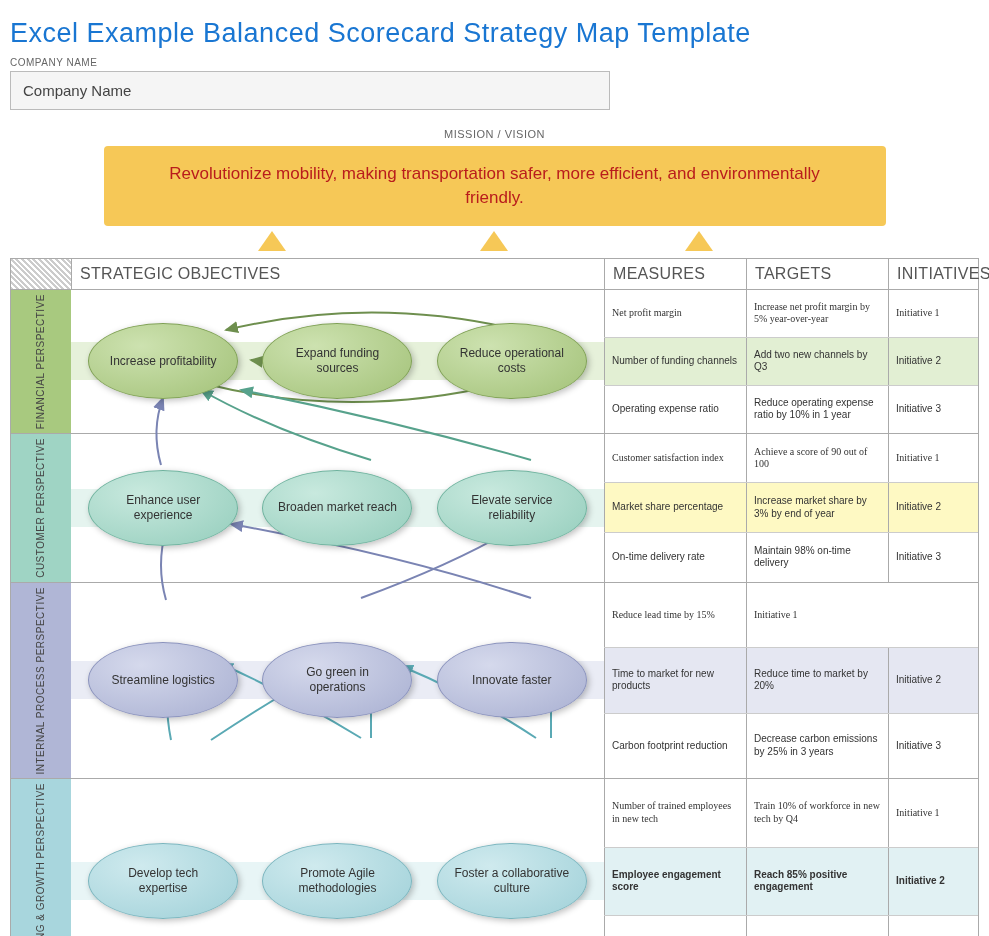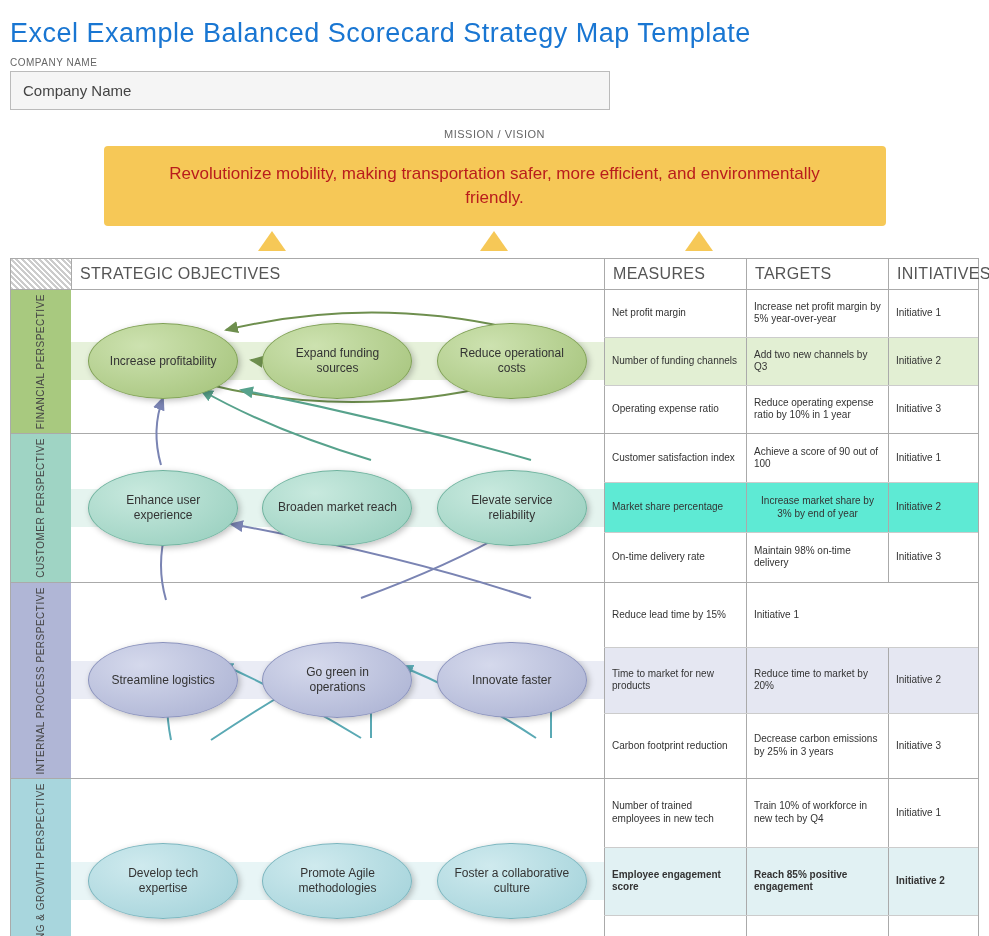--- a/index.html
+++ b/index.html
@@ -25,35 +25,35 @@
   .persp-row { display: flex; border-bottom: 1px solid #aaa; position: relative; }
   .persp-row:last-child { border-bottom: none; }
   .persp-label { width: 60px; display: flex; align-items: center; justify-content: center; text-align: center; font-size: 10px; color: #444; padding: 4px; line-height: 1.2; }
   .persp-label span { writing-mode: vertical-rl; transform: rotate(180deg); letter-spacing: 0.5px; }
   .obj-area { flex: 1 1 auto; position: relative; }
   .band { position: absolute; left: 0; right: 0; top: 50%; transform: translateY(-50%); height: 38px; opacity: 0.45; }
   .ellipses { position: relative; display: flex; justify-content: space-around; align-items: center; height: 100%; padding: 18px 10px; gap: 10px; }
   .ellipse { width: 150px; height: 76px; border-radius: 50%; display: flex; align-items: center; justify-content: center; text-align: center; font-size: 12px; padding: 6px 14px; line-height: 1.25; color: #333; position: relative; z-index: 5; box-shadow: 2px 2px 6px rgba(0,0,0,0.25); }
   .data-cells { display: flex; flex-direction: column; width: 374px; }
   .data-row { display: flex; flex: 1; border-top: 1px solid #ccc; }
-  .data-row:first-child { border-top: none; }
+  .data-row:first-child { border-top: none; font-family: Liberation Serif, serif; }
   .data-row .dcell { padding: 6px 7px; font-size: 10px; color: #333; border-left: 1px solid #aaa; line-height: 1.25; display: flex; align-items: center; }
   .dcell.measures { width: 142px; }
   .dcell.targets { width: 142px; }
   .dcell.init { width: 90px; }
   .data-row.shaded .dcell { }
   
   .fin .persp-label { background: #a8c97f; }
   .fin .band { background: #c8dfae; }
   .fin .ellipse { background: radial-gradient(ellipse at 35% 30%, #cde2b0, #a2c177); border: 1px solid #7fa055; }
   .fin .data-row.shaded { background: #e2efd3; }
   .cust .persp-label { background: #9fd4c4; }
   .cust .band { background: #c5e6db; }
   .cust .ellipse { background: radial-gradient(ellipse at 35% 30%, #c8e9de, #94cdbc); border: 1px solid #6fb29e; }
-  .cust .data-row.shaded { background: #5eead4; text-align: center; }
+  .cust .data-row.shaded { background: #fef9c3; }
   .proc .persp-label { background: #b0b6d6; }
   .proc .band { background: #d0d4e8; }
   .proc .ellipse { background: radial-gradient(ellipse at 35% 30%, #d5d9ec, #a8afd1); border: 1px solid #8a92bc; }
   .proc .data-row.shaded { background: #e5e7f2; }
   .learn .persp-label { background: #a8d6dd; }
   .learn .band { background: #cce8ec; }
   .learn .ellipse { background: radial-gradient(ellipse at 35% 30%, #cfeaee, #9fd0d8); border: 1px solid #7bb5be; }
   .learn .data-row.shaded { background: #e1f1f3; font-weight: bold; }
   
   .arrow-layer { position: absolute; left: 60px; top: 0; pointer-events: none; z-index: 3; }

